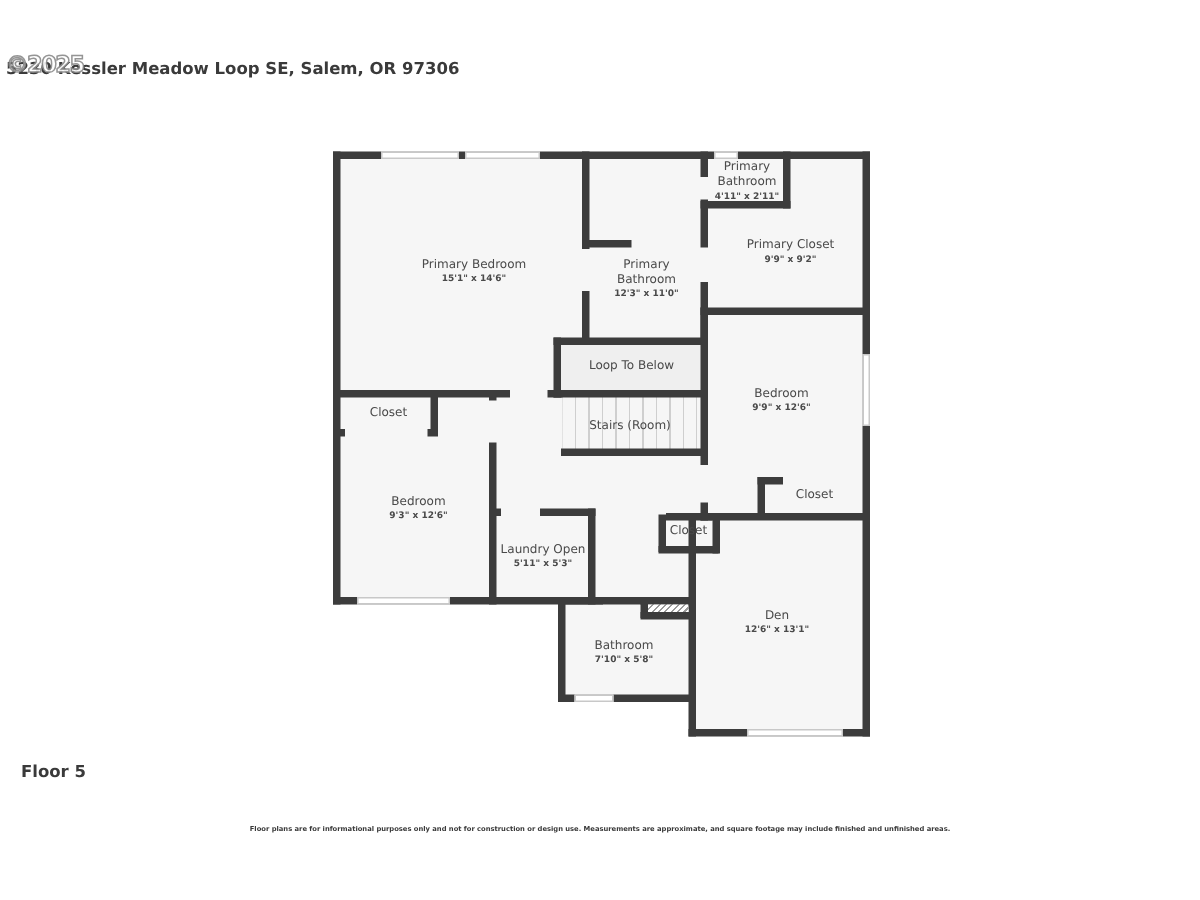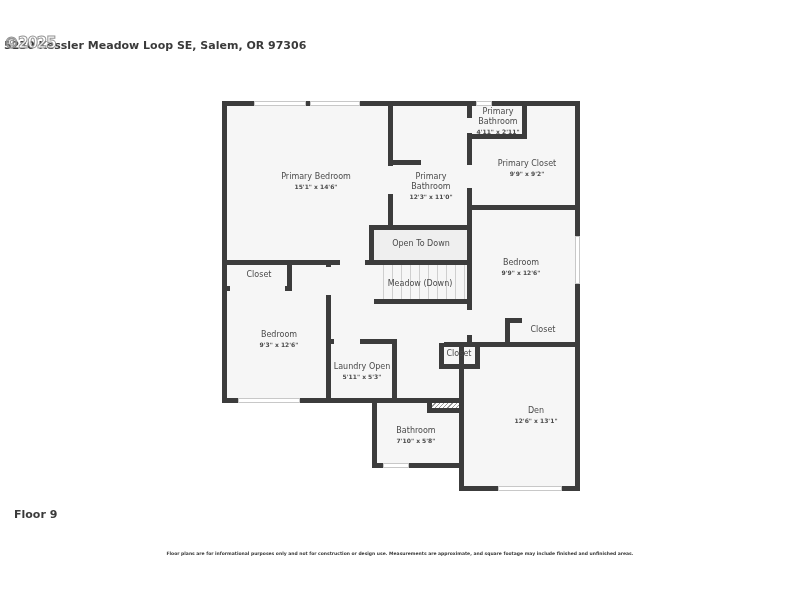--- a/index.html
+++ b/index.html
@@ -118,24 +118,24 @@
   <div class="room" style="left:498px;top:121px;">
     <div class="name">Primary</div>
     <div class="name">Bathroom</div>
     <div class="dim">4'11" x 2'11"</div>
   </div>
   <div class="room" style="left:527px;top:168px;">
     <div class="name">Primary Closet</div>
     <div class="dim">9'9" x 9'2"</div>
   </div>
   <div class="room" style="left:421px;top:244px;">
-    <div class="name">Open To Down</div>
+    <div class="name">Loop To Below</div>
   </div>
   <div class="room" style="left:420px;top:284px;">
-    <div class="name">Meadow (Down)</div>
+    <div class="name">Stairs (Room)</div>
   </div>
   <div class="room" style="left:521px;top:267px;">
     <div class="name">Bedroom</div>
     <div class="dim">9'9" x 12'6"</div>
   </div>
   <div class="room" style="left:543px;top:330px;">
     <div class="name">Closet</div>
   </div>
   <div class="room" style="left:259px;top:275px;">
     <div class="name">Closet</div>
@@ -148,20 +148,20 @@
     <div class="name">Laundry Open</div>
     <div class="dim">5'11" x 5'3"</div>
   </div>
   <div class="room" style="left:459px;top:354px;">
     <div class="name">Closet</div>
   </div>
   <div class="room" style="left:416px;top:435px;">
     <div class="name">Bathroom</div>
     <div class="dim">7'10" x 5'8"</div>
   </div>
-  <div class="room" style="left:536px;top:415px;">
+  <div class="room" style="left:518px;top:415px;">
     <div class="name">Den</div>
     <div class="dim">12'6" x 13'1"</div>
   </div>
 </div>
 
-<div class="floor-label">Floor 9</div>
+<div class="floor-label">Floor 5</div>
 <div class="disclaimer">Floor plans are for informational purposes only and not for construction or design use. Measurements are approximate, and square footage may include finished and unfinished areas.</div>
 
 </body></html>

